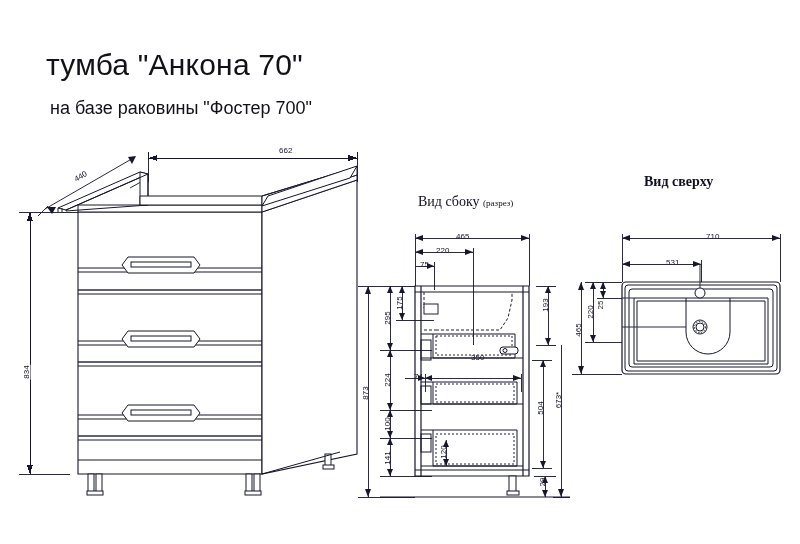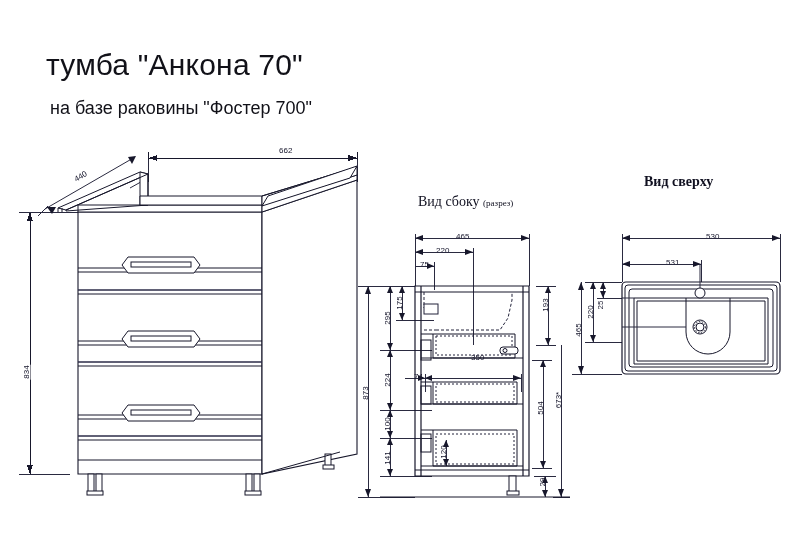--- a/index.html
+++ b/index.html
@@ -318,21 +318,21 @@
     <g stroke="#17172b" stroke-width="1" fill="#ffffff">
       <rect x="509" y="476" width="7" height="17"></rect>
       <rect x="507" y="491" width="12" height="4"></rect>
     </g>
 
     <g stroke="#17172b" stroke-width="1">
       <line x1="380" y1="497" x2="570" y2="497"></line>
     </g>
   </svg>
 
-  <div class="dim" style="left:705px;top:232px;">530</div>
+  <div class="dim" style="left:705px;top:232px;">710</div>
   <div class="dim" style="left:665px;top:258px;">531</div>
   <div class="dim v" style="left:600px;top:305px;transform:rotate(-90deg) translate(-50%,-50%);">25</div>
   <div class="dim v" style="left:590px;top:312px;transform:rotate(-90deg) translate(-50%,-50%);">220</div>
   <div class="dim v" style="left:578px;top:330px;transform:rotate(-90deg) translate(-50%,-50%);">465</div>
 
   <svg class="ov">
 
     <g stroke="#2a2a40" stroke-width="1" fill="none" shape-rendering="crispEdges">
 
       <line x1="622" y1="238" x2="780" y2="238"></line>

